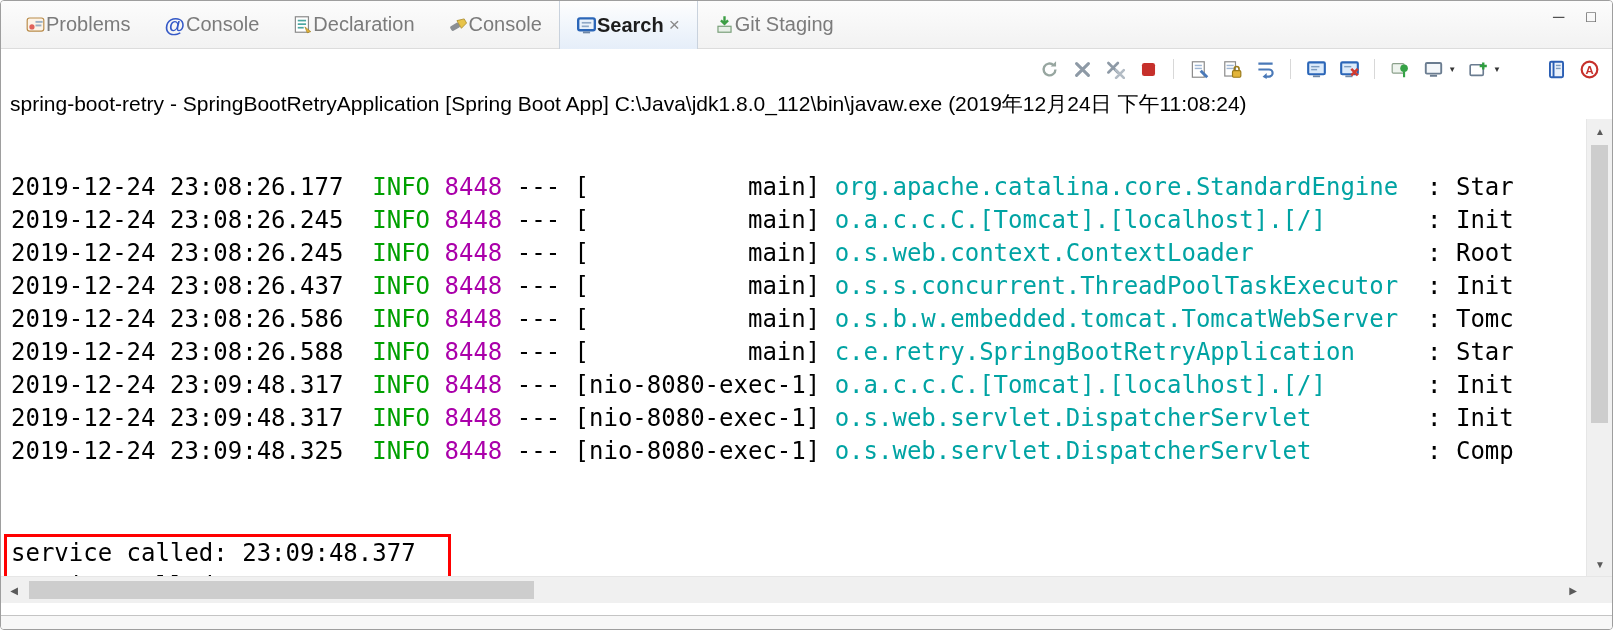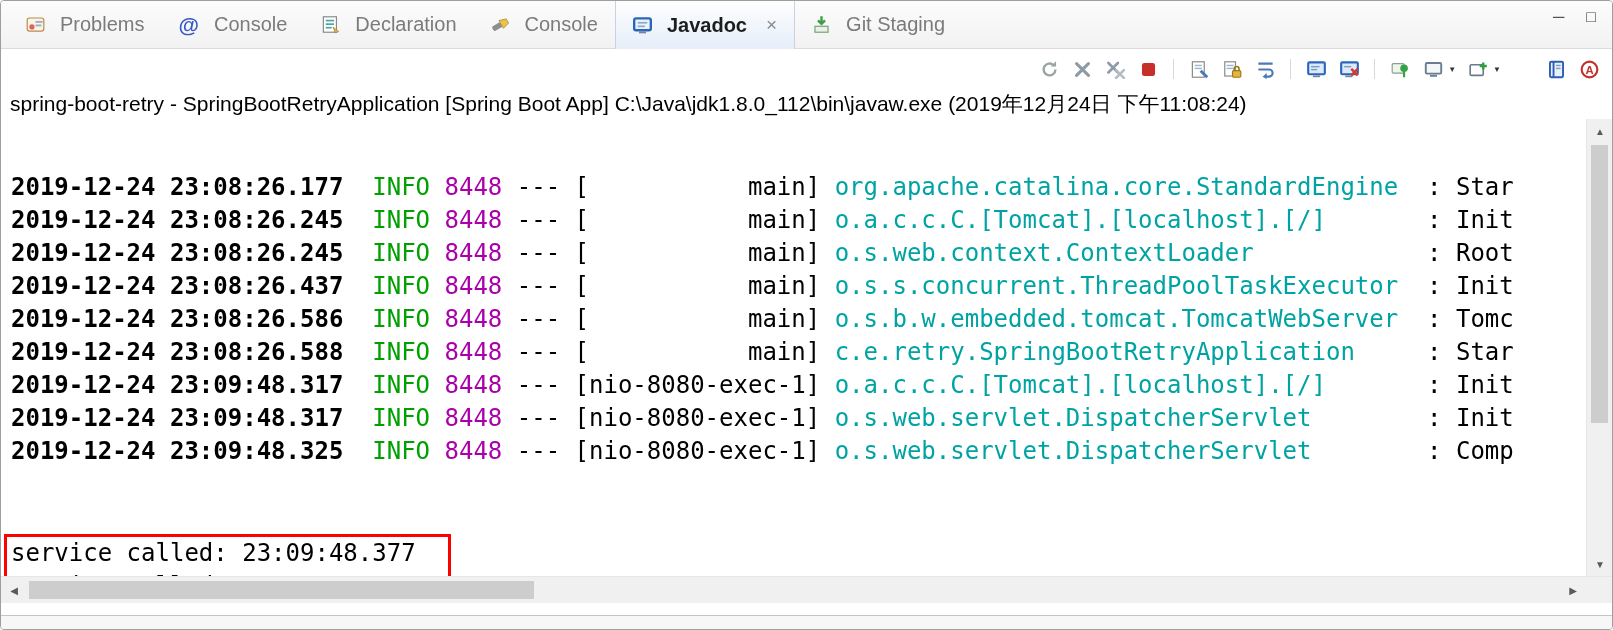--- a/index.html
+++ b/index.html
@@ -21,21 +21,21 @@
     flex: 0 0 48px;
     display: flex;
     align-items: stretch;
     background: linear-gradient(#fcfcfc, #f2f2f2);
     border-bottom: 1px solid #dcdcdc;
     padding-left: 8px;
   }
   .tab {
     display: flex;
     align-items: center;
-    gap: 15px;
+    gap: 1px;
     padding: 0 17px;
     font-size: 20px;
     color: #7b7b7b;
     white-space: nowrap;
     cursor: default;
   }
   .tab .ticon { width: 19px; height: 19px; display: inline-block; flex: 0 0 auto; }
   .tab.active {
     background: linear-gradient(#fefefe, #e5eef9);
     border-left: 1px solid #c9d2dd;
@@ -93,21 +93,21 @@
   .log-content {
     font-family: "DejaVu Sans Mono", monospace;
     font-size: 24px;
     line-height: 33px;
     white-space: pre;
     color: #000;
     padding-left: 10px;
     margin-top: -14px;
   }
   .log-line { white-space: pre; }
-  .ts     { color: var(--c-timestamp, #000); font-weight: bold; }
+  .ts     { color: var(--c-timestamp, #000); }
   .level  { color: var(--c-level-info, #00a000); text-align: center; }
   .pid    { color: var(--c-pid, #aa00aa); }
   .dashes { color: var(--c-thread, #000); }
   .thread { color: var(--c-thread, #000); }
   .logger { color: var(--c-logger, #00a3a3); display: inline-block; width: 41ch; }
   .msg    { color: var(--c-message, #000); }
 
   .highlight-box {
     border: 3px solid var(--c-annotation, #ff0000);
     width: 447px;
@@ -196,21 +196,21 @@
     <span>Console</span>
   </div>
 
   <div class="tab active">
     <svg class="ticon" viewBox="0 0 16 16">
         <rect x="1" y="2" width="14" height="10" rx="1.5" fill="#eaf2fb" stroke="#2b66b8" stroke-width="2"></rect>
         <rect x="4" y="5" width="8" height="1.4" fill="#8fa8c6"></rect>
         <rect x="4" y="8" width="6" height="1.4" fill="#8fa8c6"></rect>
         <rect x="5" y="13" width="6" height="1.6" fill="#6f87a6"></rect>
       </svg>
-    <span>Javadoc</span>
+    <span>Search</span>
     <span class="tab-close">×</span>
   </div>
 
 
   <div class="tab">
     <svg class="ticon" viewBox="0 0 16 16">
         <path d="M8 1v6M5 4.5L8 7.5l3-3" stroke="#3c9e44" stroke-width="2" fill="none"></path>
         <rect x="2.5" y="9.5" width="11" height="5" fill="#e8f0e8" stroke="#7aa07a"></rect>
       </svg>
     <span>Git Staging</span>

